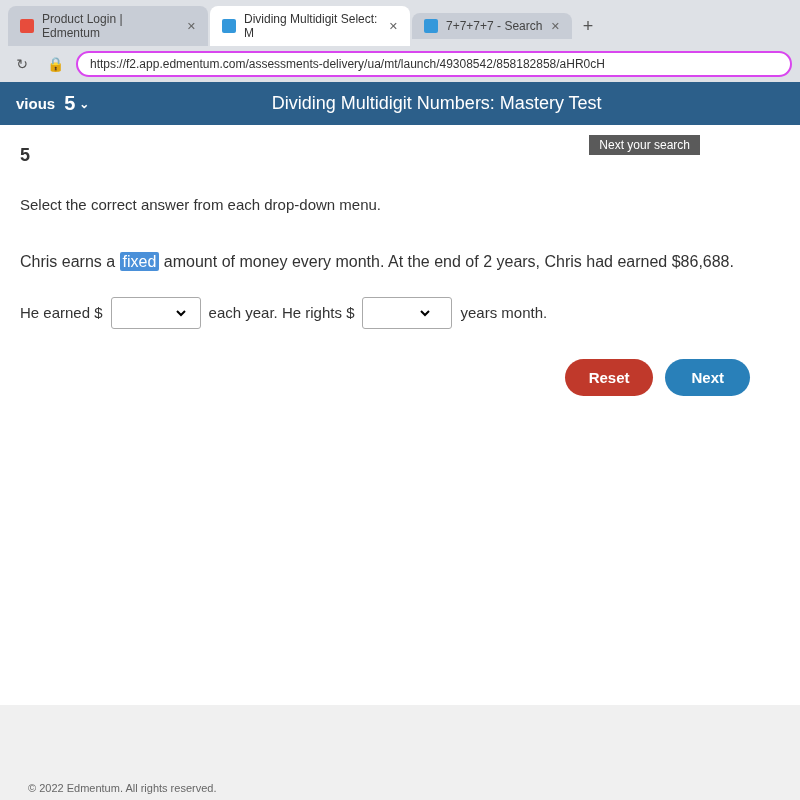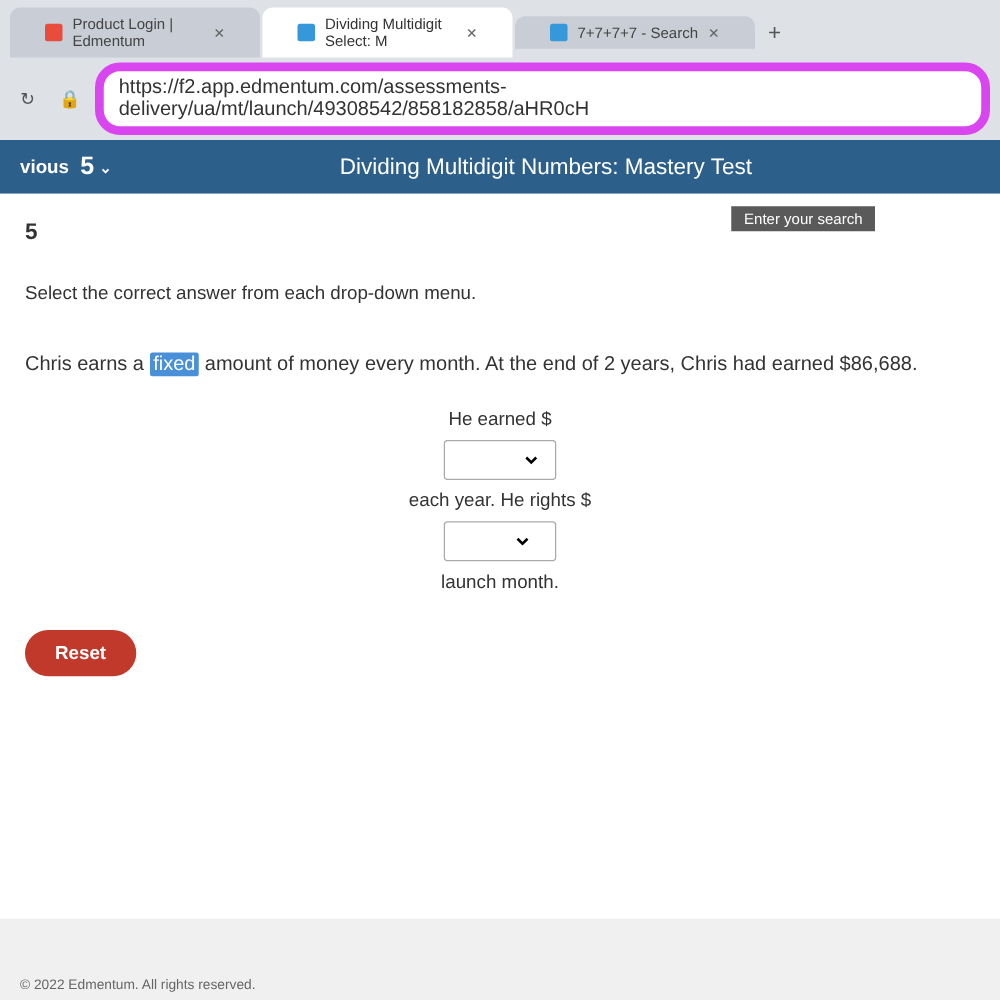--- a/index.html
+++ b/index.html
@@ -22,21 +22,21 @@
       display: flex;
       align-items: center;
       padding: 6px 8px 0 8px;
       gap: 2px;
       background: #dee1e6;
     }
 
     .tab {
       display: flex;
       align-items: center;
-      padding: 6px 28px;
+      padding: 6px 12px;
       border-radius: 8px 8px 0 0;
       font-size: 12px;
       gap: 8px;
       min-width: 160px;
       max-width: 200px;
     }
 
     .tab.inactive {
       background: #c8cdd6;
       color: #444;
@@ -96,23 +96,23 @@
       cursor: pointer;
       color: #555;
       font-size: 14px;
     }
 
     .address-bar {
       flex: 1;
       background: white;
       border-radius: 20px;
       padding: 4px 12px;
-      font-size: 16px;
-      color: #333;
-      border: 7px solid #d946ef;
+      font-size: 12px;
+      color: #333;
+      border: 2px solid #d946ef;
     }
 
     
     .app-header {
       background: #2c5f8a;
       display: flex;
       align-items: center;
       padding: 10px 16px;
       color: white;
     }
@@ -166,21 +166,20 @@
       border-radius: 2px;
     }
 
     .answer-row {
       display: flex;
       align-items: center;
       gap: 8px;
       font-size: 15px;
       color: #333;
       margin-bottom: 30px;
-      flex-direction: column;
     }
 
     .dropdown-select {
       border: 1px solid #aaa;
       border-radius: 3px;
       padding: 4px 6px;
       font-size: 14px;
       background: white;
       min-width: 90px;
       cursor: pointer;
@@ -195,20 +194,21 @@
       border: none;
       background: transparent;
       font-size: 14px;
       cursor: pointer;
       outline: none;
       padding: 2px 4px;
     }
 
     .button-row {
       display: flex;
+      justify-content: flex-end;
       gap: 12px;
       margin-top: 20px;
       padding-right: 30px;
     }
 
     .btn-reset {
       background: #c0392b;
       color: white;
       border: none;
       border-radius: 20px;
@@ -227,21 +227,21 @@
       font-size: 15px;
       font-weight: bold;
       cursor: pointer;
     }
 
     .footer {
       position: absolute;
       bottom: 0;
       left: 0;
       right: 0;
-      padding: 6px 16px;
+      padding: 6px 28px;
       font-size: 11px;
       color: #666;
       background: #f0f0f0;
     }
 
     .white-bg-section {
       background: white;
       padding: 16px 20px;
       min-height: 580px;
       position: relative;
@@ -281,21 +281,21 @@
     <span>vious</span>
     <span class="question-num">
       <span>5</span>
       <span class="dropdown-arrow">⌄</span>
     </span>
   </div>
   <div class="app-title">Dividing Multidigit Numbers: Mastery Test</div>
 </div>
 
 <div class="white-bg-section">
-  <div style="position: absolute; right: 100px; top: 10px; background: #5a5a5a; color: white; padding: 3px 10px; font-size: 12px;">Enter your search</div>
+  <div style="position: absolute; right: 100px; top: 10px; background: #5a5a5a; color: white; padding: 3px 10px; font-size: 12px;">Next your search</div>
 
   <div style="font-size: 18px; font-weight: bold; color: #333; margin-bottom: 14px; margin-top: 4px;">5</div>
 
   <div class="instruction-text">Select the correct answer from each drop-down menu.</div>
 
   <div class="problem-text">
     <span>Chris earns a </span><span class="highlight">fixed</span><span> amount of money every month. At the end of 2 years, Chris had earned $86,688.</span>
   </div>
 
   <div class="answer-row">
@@ -310,23 +310,24 @@
     </div>
     <span> each year. He rights $</span>
     <div class="dropdown-select">
       <select>
         <option value=""></option>
         <option value="3612">3,612</option>
         <option value="7224">7,224</option>
         <option value="1806">1,806</option>
       </select>
     </div>
-    <span> launch month.</span>
+    <span> years month.</span>
   </div>
 
   <div class="button-row">
     <button class="btn-reset">Reset</button>
+    <button class="btn-next">Next</button>
   </div>
 </div>
 
 <div class="footer">
   <span>© 2022 Edmentum. All rights reserved.</span>
 </div>
 
 </body></html>

